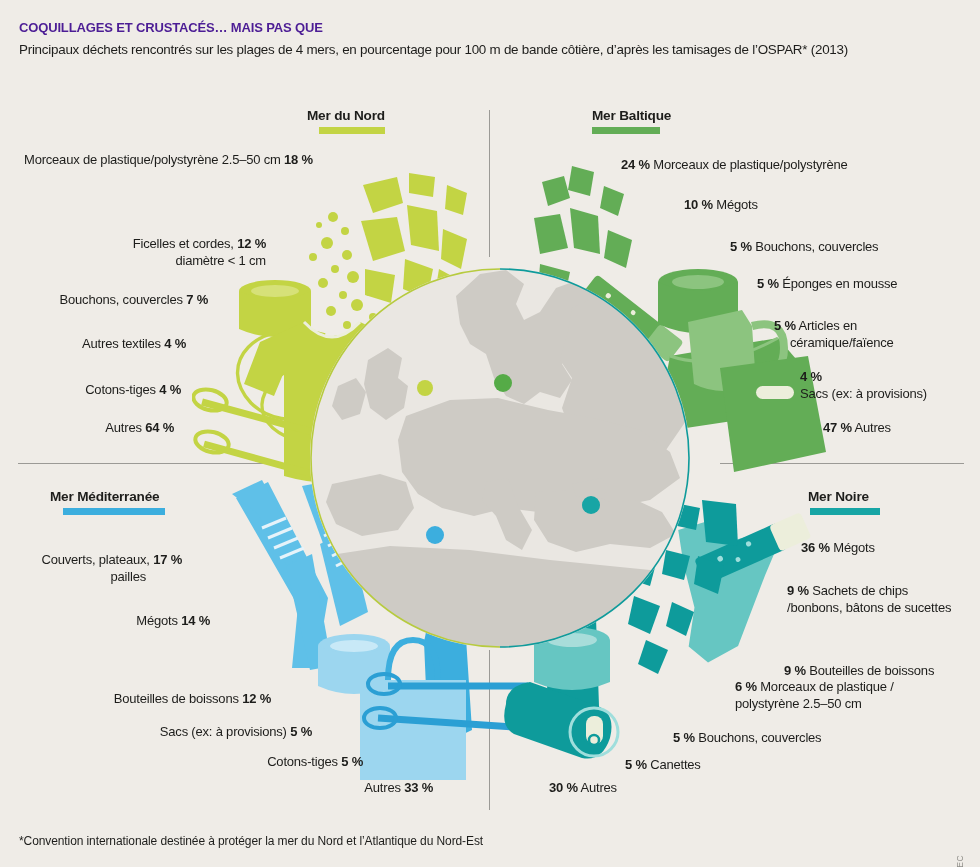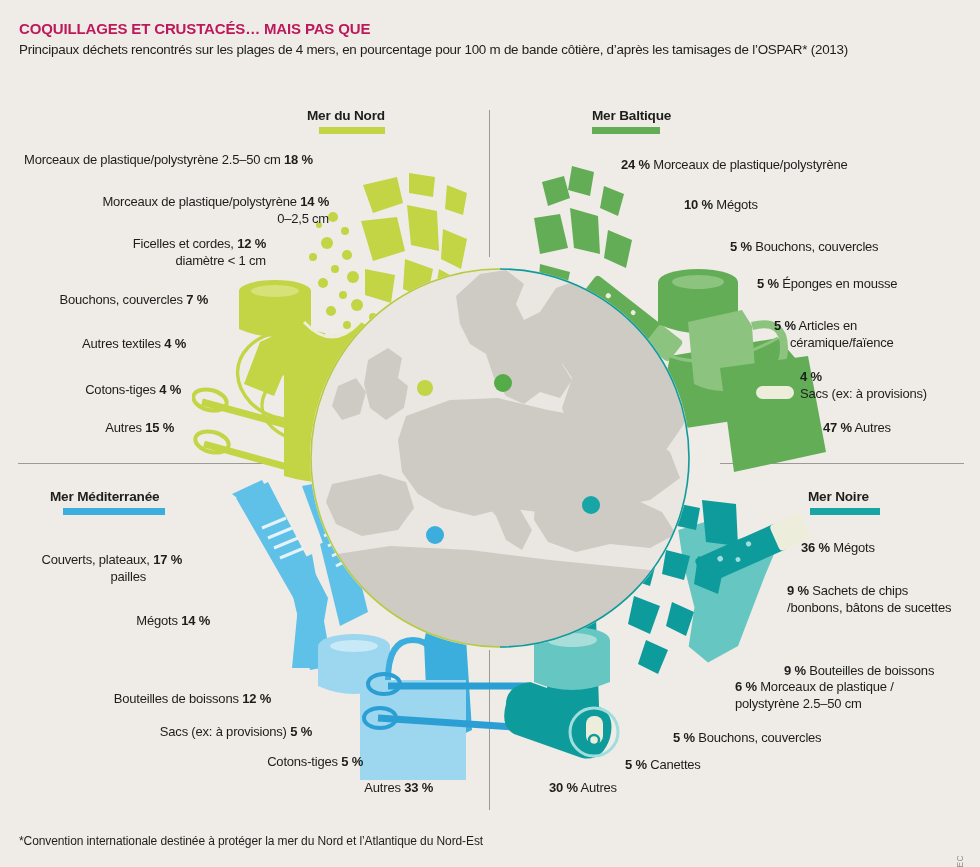--- a/index.html
+++ b/index.html
@@ -18,24 +18,24 @@
     position: absolute;
     inset: 0;
     width: 980px;
     height: 867px;
   }
 
   
   .hdr-title {
     position: absolute;
     left: 19px; top: 20px;
-    font-size: 15px;
+    font-size: 13px;
     font-weight: bold;
     letter-spacing: -0.15px;
-    color: #be185d;
+    color: #4c1d95;
     white-space: nowrap;
   }
   .hdr-sub {
     position: absolute;
     left: 19px; top: 42px;
     font-size: 13.4px;
     font-weight: normal;
     letter-spacing: -0.25px;
     color: #1d1d1b;
     white-space: nowrap;
@@ -429,45 +429,40 @@
   </div>
   <div class="sec-head head-noire">
     <span class="label">Mer Noire</span>
     <span class="swatch"></span>
   </div>
 
   <div class="lbl" style="left:24px; top:151px;">
     <span class="r"><span>Morceaux de plastique/polystyrène  2.5–50 cm</span>
     <b>18 %</b></span>
   </div>
-  <div class="lbl" style="left:54px; top:193px; width:275px;">
-    <span class="r"><span>Morceaux de plastique/polystyrène</span>
-    <b>14 %</b></span>
-    <span class="r">0–2,5 cm</span>
-  </div>
   <div class="lbl" style="left:86px; top:235px; width:180px;">
     <span class="r"><span>Ficelles et cordes,</span>
     <b>12 %</b></span>
     <span class="r">diamètre &lt; 1 cm</span>
   </div>
   <div class="lbl" style="left:20px; top:291px; width:188px;">
     <span class="r"><span>Bouchons, couvercles</span>
     <b>7 %</b></span>
   </div>
   <div class="lbl" style="left:26px; top:335px; width:160px;">
     <span class="r"><span>Autres textiles</span>
     <b>4 %</b></span>
   </div>
   <div class="lbl" style="left:26px; top:381px; width:155px;">
     <span class="r"><span>Cotons-tiges</span>
     <b>4 %</b></span>
   </div>
   <div class="lbl" style="left:26px; top:419px; width:148px;">
     <span class="r"><span>Autres</span>
-    <b>15 %</b></span>
+    <b>64 %</b></span>
   </div>
 
   <div class="lbl" style="left:621px; top:156px;">
     <span class="l"><b>24 %</b>
     <span>Morceaux de plastique/polystyrène</span></span>
   </div>
   <div class="lbl" style="left:684px; top:196px;">
     <span class="l"><b>10 %</b>
     <span>Mégots</span></span>
   </div>

